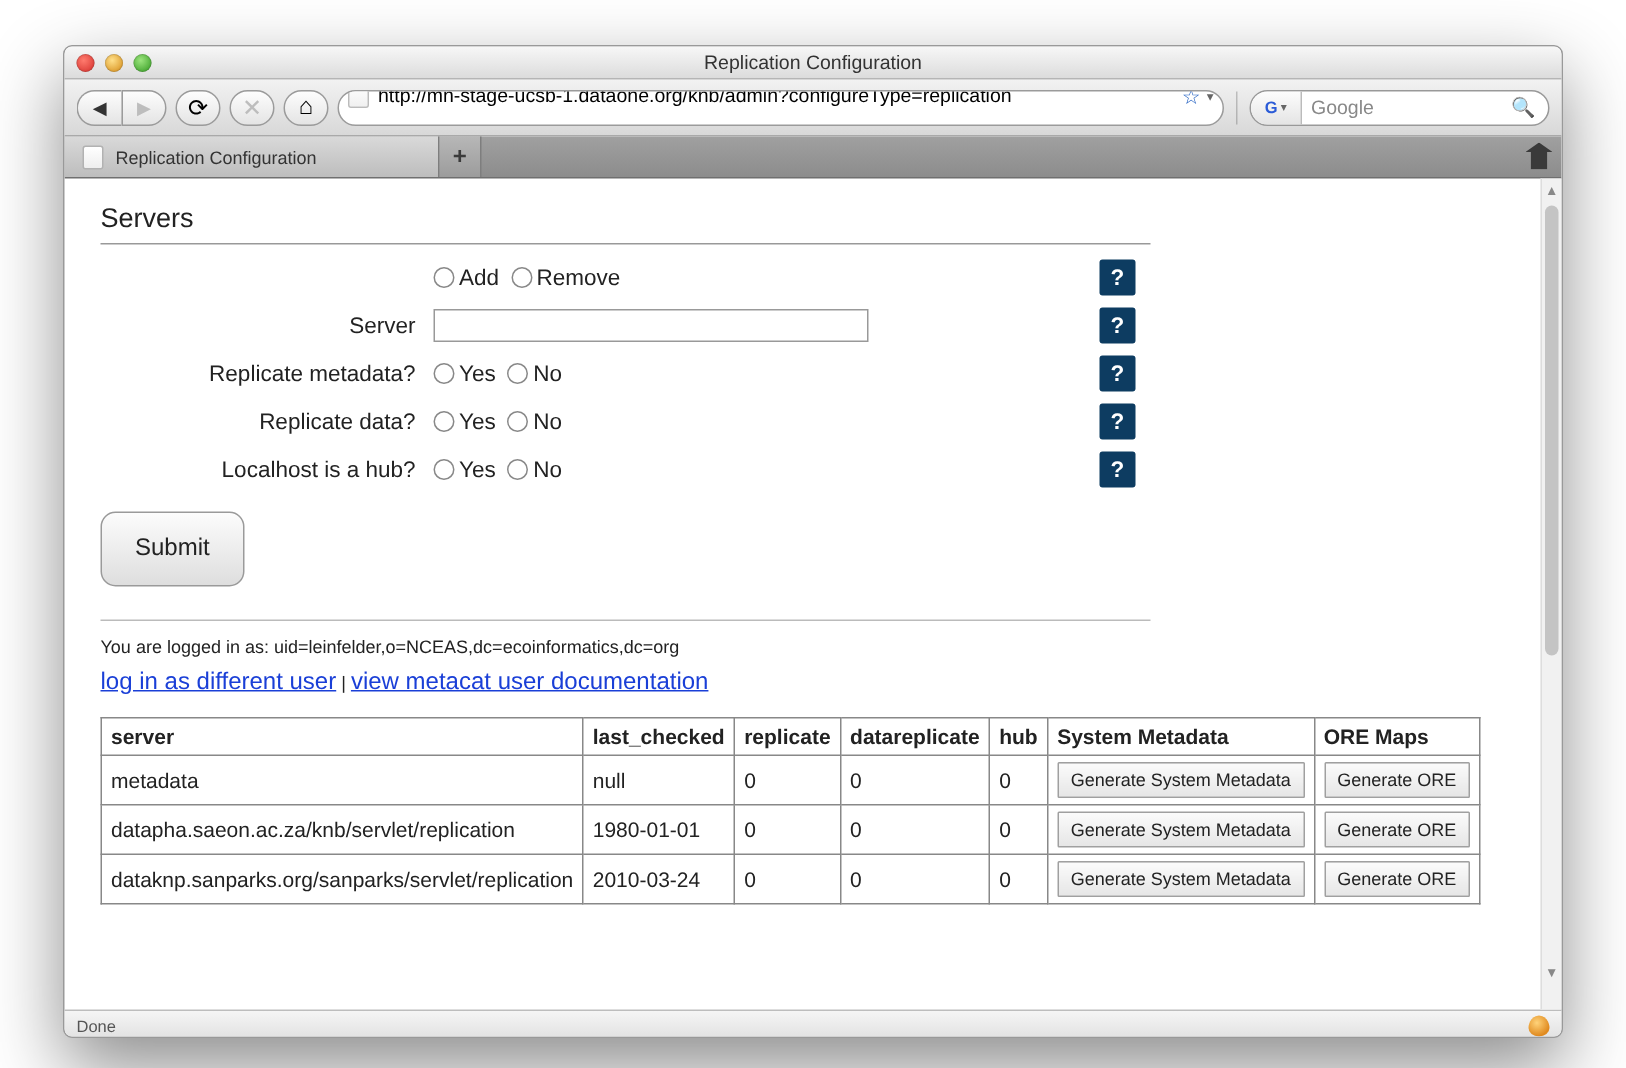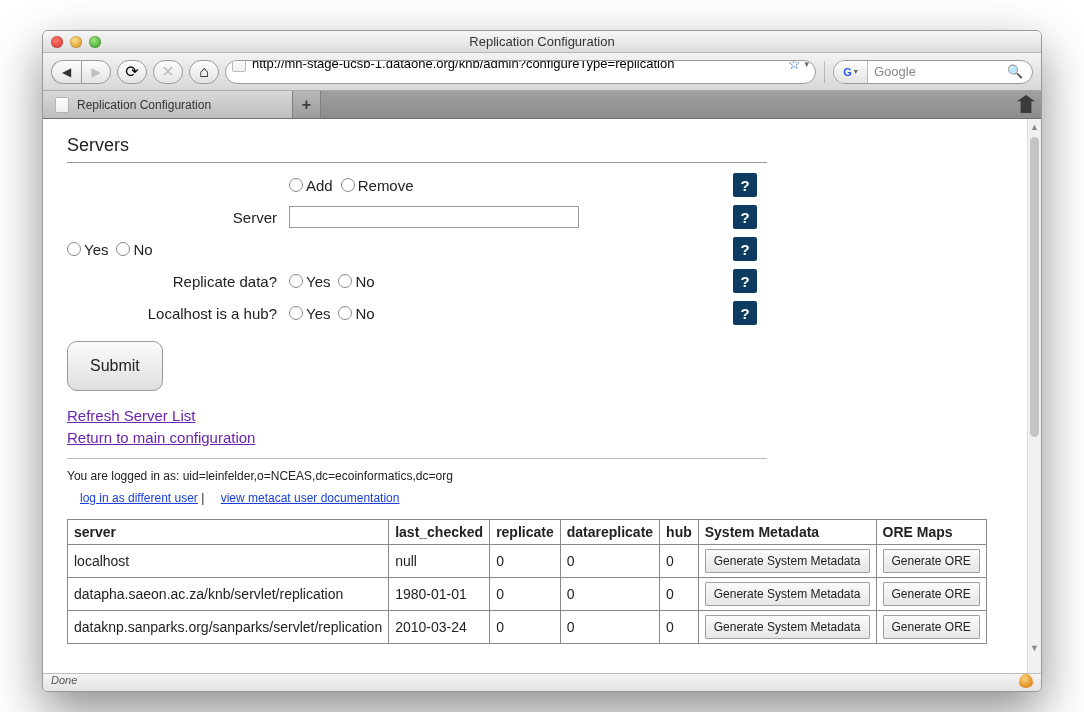--- a/index.html
+++ b/index.html
@@ -251,21 +251,21 @@
     cursor: default;
   }
   .linkblock a {
     color: #6b23b0;
     text-decoration: underline;
     font-size: 15px;
   }
   .linkblock { line-height: 1.4; margin-bottom: 6px;}
   .hr2 { height:1px; background:#bbb; width:700px; margin: 8px 0 10px;}
   .smalltext { font-size:12px; color:#222; margin-bottom: 8px;}
-  .bluelink { color:#1a3fd7; text-decoration: underline; font-size: 12px; margin-left: 13px;}
+  .bluelink { color:#1a3fd7; text-decoration: underline; font-size: 16px;}
   
   table.data {
     border-collapse: collapse;
     width: 910px;
     font-size: 14px;
   }
   table.data th, table.data td {
     border: 1px solid #888;
     padding: 4px 6px;
     text-align: left;
@@ -283,23 +283,22 @@
     white-space: nowrap;
   }
   
   .statusbar {
     height: 18px;
     background: linear-gradient(#f5f5f5,#e3e3e3);
     border-top: 1px solid #bdbdbd;
     font-size: 11px;
     color: #555;
     display:flex;
-    align-items:flex-start;
+    align-items:flex-end;
     padding: 0 8px;
-    font-style: italic;
   }
   .statusbar .firebug {
     margin-left:auto;
     width:14px; height:14px;
     background: radial-gradient(circle at 40% 35%, #ffd37a, #e08a1f 70%);
     border-radius:50% 50% 50% 50% / 60% 60% 40% 40%;
   }
   .tri { font-size: 12px; }
 </style>
 </head>
@@ -387,20 +386,21 @@
 
         <div class="formrow">
           <div class="lbl">Server</div>
           <div class="opts">
             <input class="textinput" style="">
           </div>
           <div class="help">?</div>
         </div>
 
         <div class="formrow">
+          <div class="lbl">Replicate metadata?</div>
           <div class="opts">
             <label>
                 <input type="radio" class="radio" style="">
                 <span>Yes</span>
               </label>
             <label>
                 <input type="radio" class="radio" style="">
                 <span>No</span>
               </label>
           </div>
@@ -433,24 +433,20 @@
                 <input type="radio" class="radio" style="">
                 <span>No</span>
               </label>
           </div>
           <div class="help">?</div>
         </div>
       </div>
 
       <div class="submitbtn">Submit</div>
 
-      <div class="linkblock">
-        <a href="#">Refresh Server List</a><br>
-        <a href="#">Return to main configuration</a>
-      </div>
       <div class="hr2"></div>
 
       <div class="smalltext">
         <span>You are logged in as: </span><span>uid=leinfelder,o=NCEAS,dc=ecoinformatics,dc=org</span>
       </div>
       <div class="smalltext">
         <a class="bluelink" href="#">log in as different user</a>
         <span> | </span>
         <a class="bluelink" href="#">view metacat user documentation</a>
       </div>
@@ -462,21 +458,21 @@
             <th>last_checked</th>
             <th>replicate</th>
             <th>datareplicate</th>
             <th>hub</th>
             <th>System Metadata</th>
             <th>ORE Maps</th>
           </tr>
         </thead>
         <tbody id="servers-tbody">
             <tr>
-              <td>localhost</td>
+              <td>metadata</td>
               <td>null</td>
               <td>0</td>
               <td>0</td>
               <td>0</td>
               <td><span class="genbtn">Generate System Metadata</span></td>
               <td><span class="genbtn">Generate ORE</span></td>
             </tr>
             <tr>
               <td>datapha.saeon.ac.za/knb/servlet/replication</td>
               <td>1980-01-01</td>

